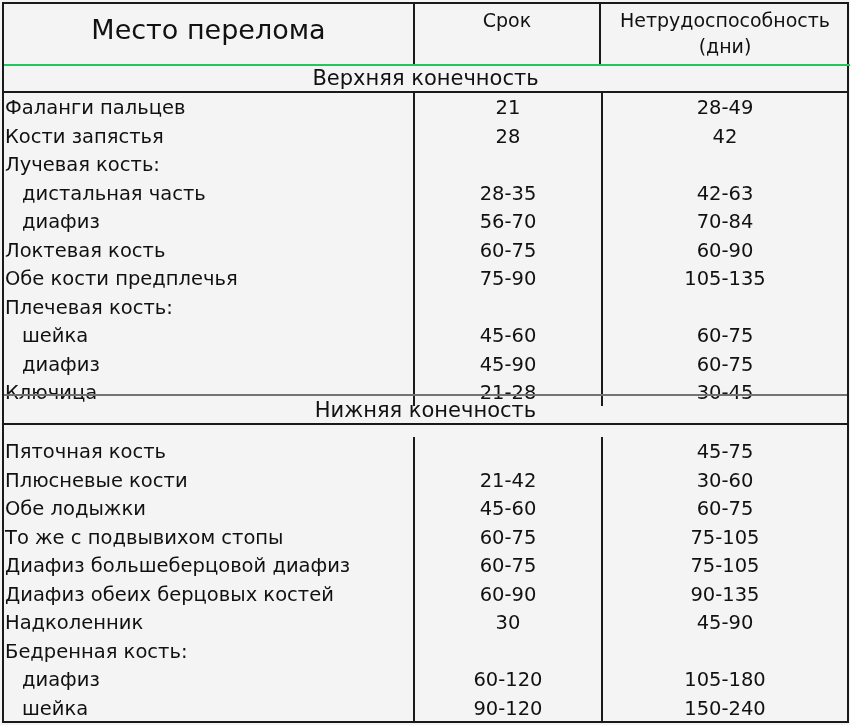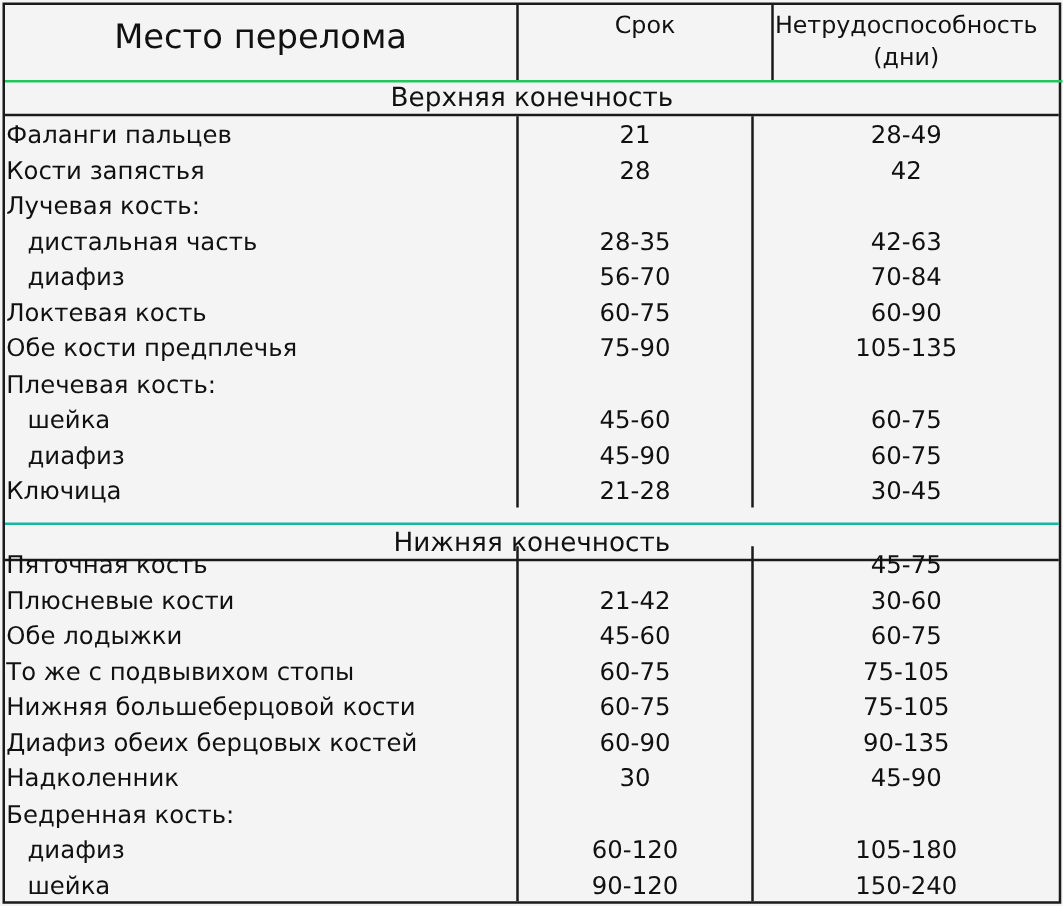--- a/index.html
+++ b/index.html
@@ -5,21 +5,21 @@
   html, body { margin: 0; padding: 0; background: #f4f4f4; }
   body { width: 850px; height: 725px; position: relative; overflow: hidden;
          font-family: "DejaVu Sans", sans-serif; color: #111; }
   .table { position: absolute; left: 2px; top: 2px; width: 843px; height: 717px;
            border: 2px solid #1a1a1a; box-sizing: content-box; }
   .hdr { position: absolute; left: 0; top: 0; width: 843px; height: 60px;
          border-bottom: 2px solid #22c55e; padding-left: 47px; }
   .hdr .c1 { position: absolute; left: 0; top: 0; width: 409px; height: 60px;
              border-right: 2px solid #1a1a1a; display: flex; align-items: center; justify-content: center; }
   .hdr .c1 span { font-size: 27px; margin-top: -10px; }
-  .hdr .c2 { position: absolute; left: 411px; top: 0; width: 204px; height: 60px;
+  .hdr .c2 { position: absolute; left: 411px; top: 0; width: 186px; height: 60px;
              border-right: 2px solid #1a1a1a; text-align: center; font-size: 19px; line-height: 26px; padding-top: 3px; box-sizing: border-box; }
   .hdr .c3 { position: absolute; left: 599px; top: 0; width: 244px; height: 60px;
              text-align: center; font-size: 19px; line-height: 26px; padding-top: 3px; box-sizing: border-box; }
   .section-title { position: absolute; left: 0; width: 843px; height: 27px;
                    border-bottom: 2px solid #1a1a1a; text-align: center;
                    font-size: 21px; line-height: 28px; }
   .body-block { position: absolute; left: 0; width: 843px; }
   .body-block .col1 { position: absolute; left: 0; top: 0; width: 409px; height: 100%;
                       border-right: 2px solid #1a1a1a; }
   .body-block .col2 { position: absolute; left: 411px; top: 0; width: 186px; height: 100%;
@@ -101,21 +101,21 @@
         <span class="v1">45-90</span>
         <span class="v2">60-75</span>
       </div>
       <div class="row" style="top: 286px;">
         <span class="name">Ключица</span>
         <span class="v1">21-28</span>
         <span class="v2">30-45</span>
       </div>
     </div>
 
-  <div class="section-title" style="top:414px; border-top:2px solid #14b8a6;">Нижняя конечность</div>
+  <div class="section-title" style="top:390px; border-top:2px solid #737373;">Нижняя конечность</div>
   <div class="body-block" id="lower-block" style="top:433px; height:284px;">
     <div class="col1"></div>
     <div class="col2"></div>
   <div class="row" style="top: 1px;">
         <span class="name">Пяточная кость</span>
         <span class="v2">45-75</span>
       </div>
       <div class="row" style="top: 29.5px;">
         <span class="name">Плюсневые кости</span>
         <span class="v1">21-42</span>
@@ -125,21 +125,21 @@
         <span class="name">Обе лодыжки</span>
         <span class="v1">45-60</span>
         <span class="v2">60-75</span>
       </div>
       <div class="row" style="top: 86.5px;">
         <span class="name">То же с подвывихом стопы</span>
         <span class="v1">60-75</span>
         <span class="v2">75-105</span>
       </div>
       <div class="row" style="top: 115px;">
-        <span class="name">Нижняя большеберцовой кости</span>
+        <span class="name">Диафиз большеберцовой диафиз</span>
         <span class="v1">60-75</span>
         <span class="v2">75-105</span>
       </div>
       <div class="row" style="top: 143.5px;">
         <span class="name">Диафиз обеих берцовых костей</span>
         <span class="v1">60-90</span>
         <span class="v2">90-135</span>
       </div>
       <div class="row" style="top: 172px;">
         <span class="name">Надколенник</span>

